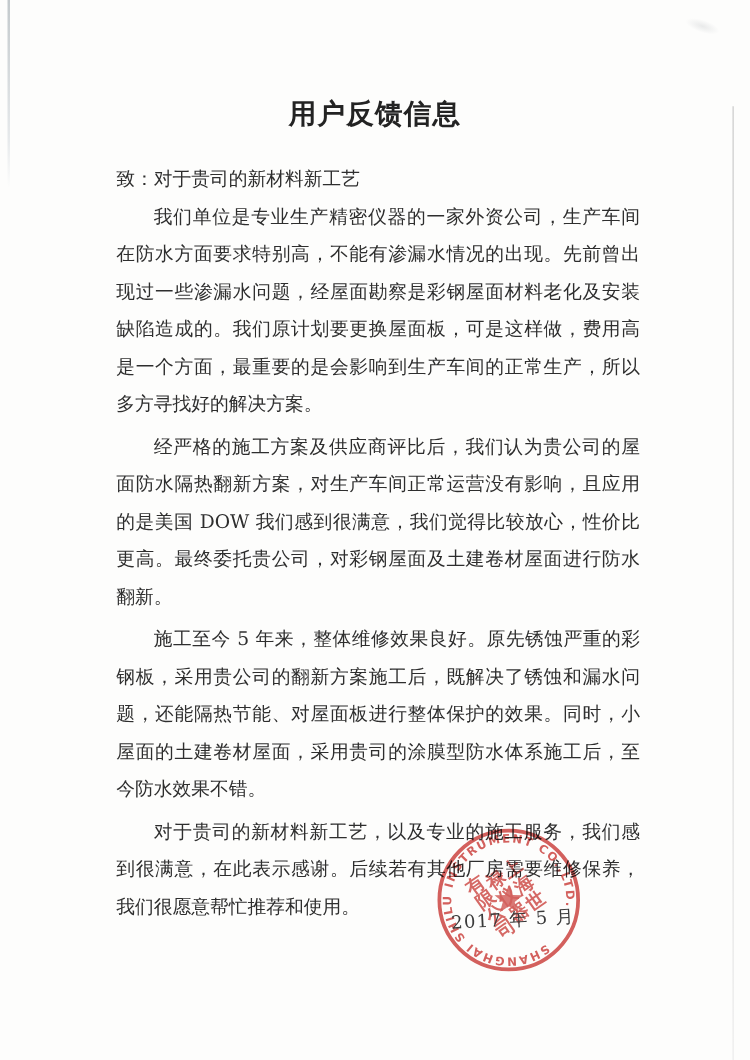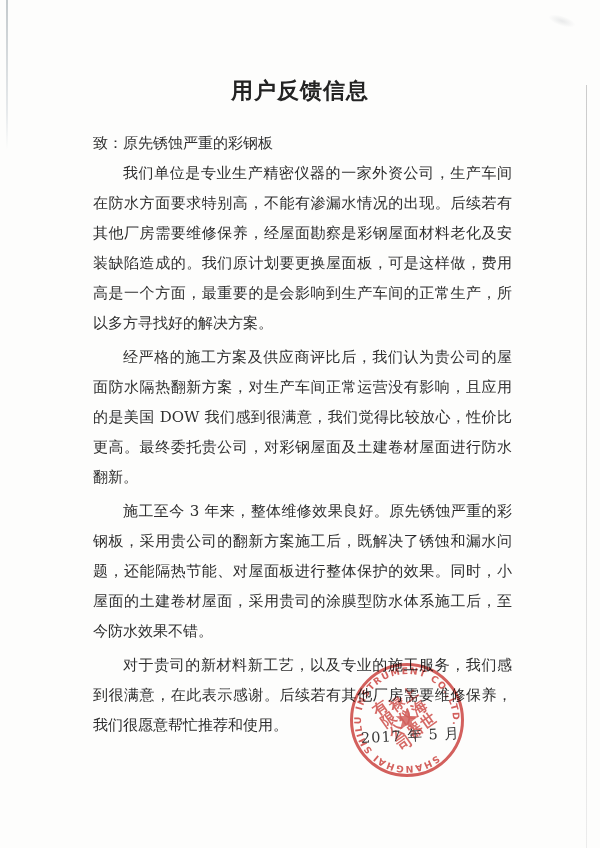--- a/index.html
+++ b/index.html
@@ -56,25 +56,25 @@
 
 <div class="page">
 
   <div class="scan-line-left"></div>
   <div class="scan-line-right"></div>
   <div class="smudge"></div>
 
   <h1 class="title">用户反馈信息</h1>
 
   <div class="content">
-    <div class="recipient">致：原先锈蚀严重的彩钢板</div>
+    <div class="recipient">致：对于贵司的新材料新工艺</div>
     <div id="paras">
-        <p class="para">我们单位是专业生产精密仪器的一家外资公司，生产车间在防水方面要求特别高，不能有渗漏水情况的出现。后续若有其他厂房需要维修保养，经屋面勘察是彩钢屋面材料老化及安装缺陷造成的。我们原计划要更换屋面板，可是这样做，费用高是一个方面，最重要的是会影响到生产车间的正常生产，所以多方寻找好的解决方案。</p>
+        <p class="para">我们单位是专业生产精密仪器的一家外资公司，生产车间在防水方面要求特别高，不能有渗漏水情况的出现。先前曾出现过一些渗漏水问题，经屋面勘察是彩钢屋面材料老化及安装缺陷造成的。我们原计划要更换屋面板，可是这样做，费用高是一个方面，最重要的是会影响到生产车间的正常生产，所以多方寻找好的解决方案。</p>
         <p class="para">经严格的施工方案及供应商评比后，我们认为贵公司的屋面防水隔热翻新方案，对生产车间正常运营没有影响，且应用的是美国 DOW 我们感到很满意，我们觉得比较放心，性价比更高。最终委托贵公司，对彩钢屋面及土建卷材屋面进行防水翻新。</p>
-        <p class="para">施工至今 3 年来，整体维修效果良好。原先锈蚀严重的彩钢板，采用贵公司的翻新方案施工后，既解决了锈蚀和漏水问题，还能隔热节能、对屋面板进行整体保护的效果。同时，小屋面的土建卷材屋面，采用贵司的涂膜型防水体系施工后，至今防水效果不错。</p>
+        <p class="para">施工至今 5 年来，整体维修效果良好。原先锈蚀严重的彩钢板，采用贵公司的翻新方案施工后，既解决了锈蚀和漏水问题，还能隔热节能、对屋面板进行整体保护的效果。同时，小屋面的土建卷材屋面，采用贵司的涂膜型防水体系施工后，至今防水效果不错。</p>
         <p class="para">对于贵司的新材料新工艺，以及专业的施工服务，我们感到很满意，在此表示感谢。后续若有其他厂房需要维修保养，我们很愿意帮忙推荐和使用。</p>
       </div>
   </div>
 
   <div class="stamp">
     <svg viewBox="-65 -65 130 130" width="130" height="130" xmlns="http://www.w3.org/2000/svg" xmlns:xlink="http://www.w3.org/1999/xlink">
       <circle r="55.5" fill="none" stroke-width="3" stroke="#cf4b47"></circle>
       <g transform="rotate(-10)">
         <path id="ringPath" d="M 23,39.84 A 46,46 0 1 1 -23,-39.84 A 46,46 0 1 1 23,39.84" fill="none"></path>
         <text font-size="9.3" font-weight="bold" letter-spacing="1.35" fill="#cf4b47">

